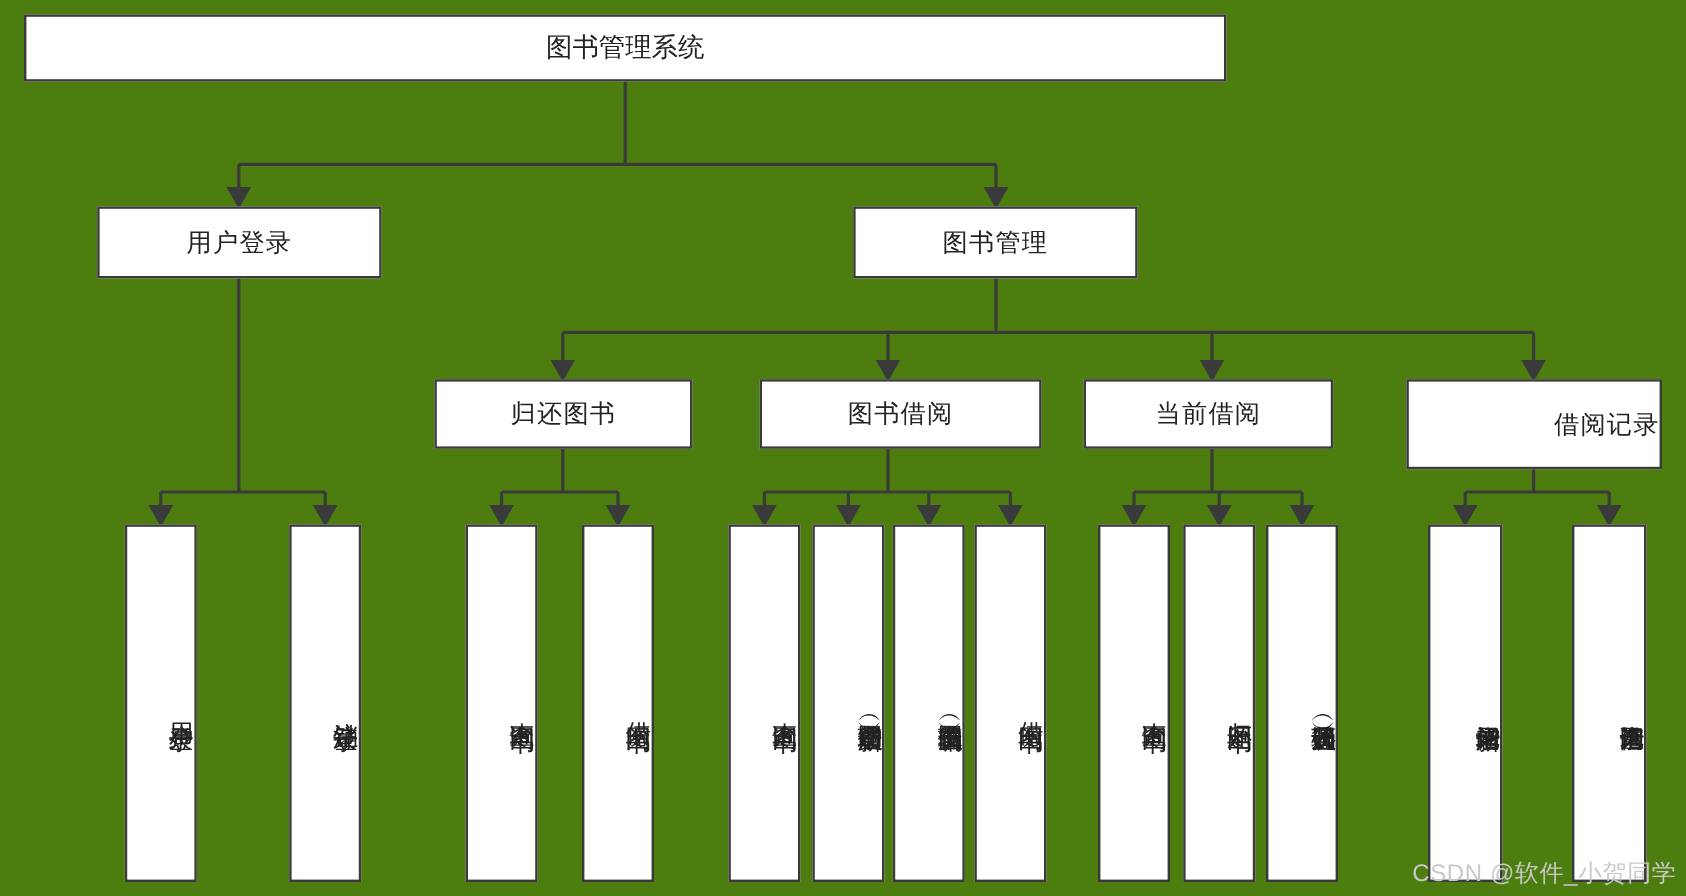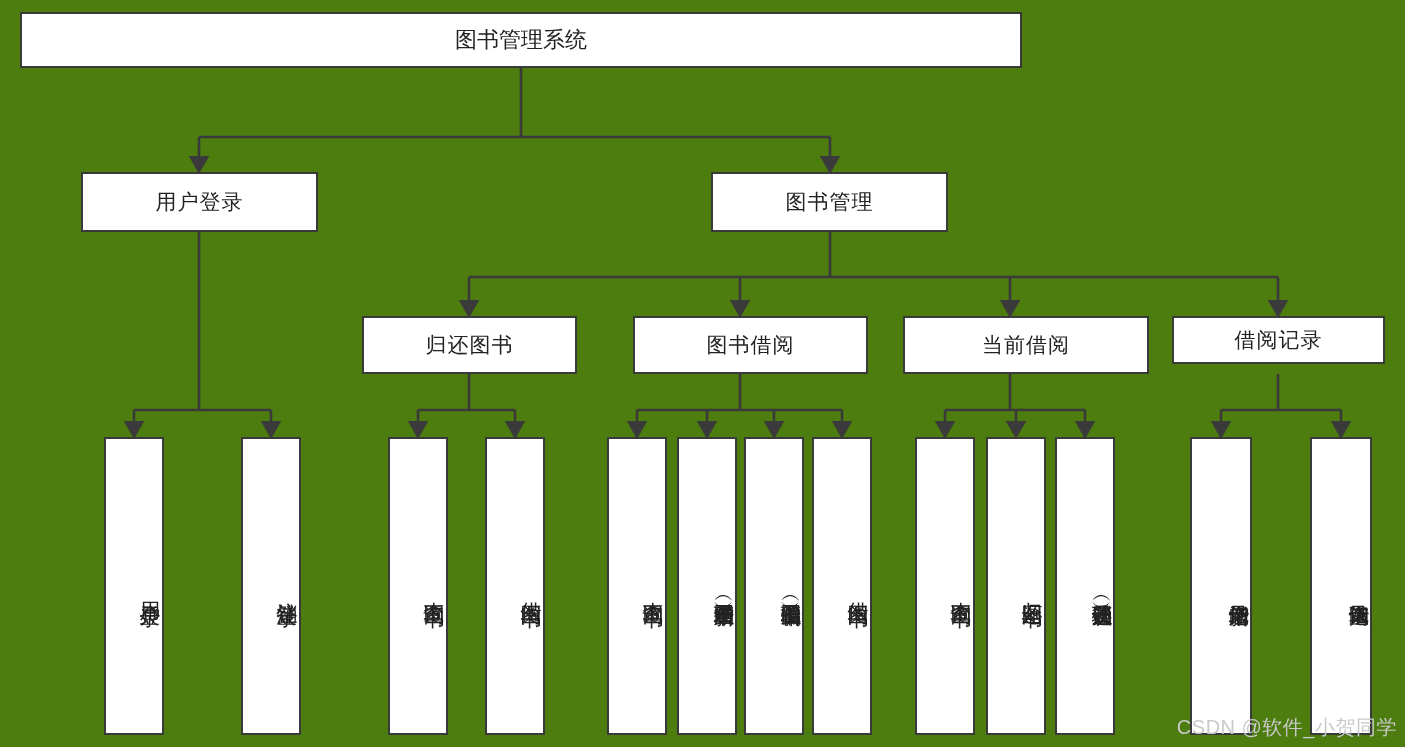--- a/index.html
+++ b/index.html
@@ -84,24 +84,24 @@
   <div class="node h" style="left: 711px; top: 172px; width: 237px; height: 60px;">
     <span>图书管理</span>
   </div>
 
   <div class="node h" style="left: 362px; top: 316px; width: 215px; height: 58px;">
     <span>归还图书</span>
   </div>
   <div class="node h" style="left: 633px; top: 316px; width: 235px; height: 58px;">
     <span>图书借阅</span>
   </div>
-  <div class="node h" style="left: 903px; top: 316px; width: 246px; height: 58px;">
+  <div class="node h" style="left: 903px; top: 316px; width: 208px; height: 58px;">
     <span>当前借阅</span>
   </div>
-  <div class="node h" style="left: 1172px; top: 316px; width: 213px; height: 48px;">
+  <div class="node h" style="left: 1172px; top: 316px; width: 213px; height: 75px; justify-content: flex-end;">
     <span>借阅记录</span>
   </div>
 
   <div class="node leaf" style="left: 104px; top: 437px; width: 60px; height: 298px;">
     <span>用户登录</span>
   </div>
   <div class="node leaf" style="left: 241px; top: 437px; width: 60px; height: 298px;">
     <span>注销登录</span>
   </div>
   <div class="node leaf" style="left: 388px; top: 437px; width: 60px; height: 298px;">

